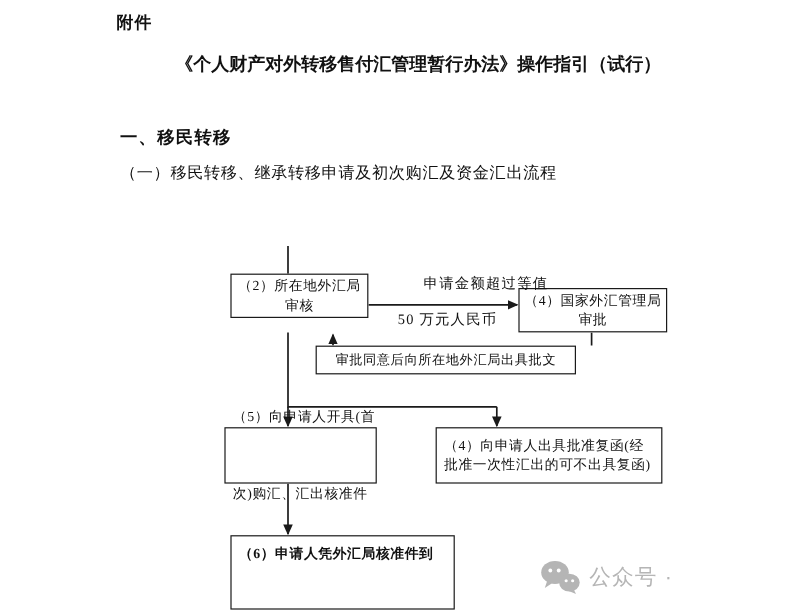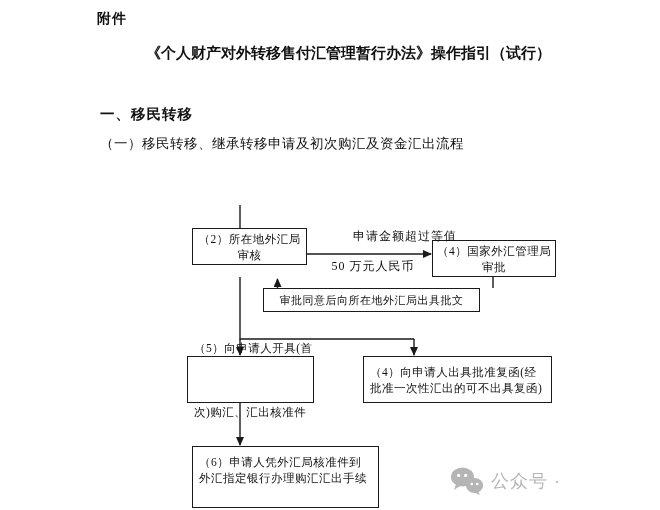--- a/index.html
+++ b/index.html
@@ -35,21 +35,21 @@
   .fbox .ln{white-space:nowrap;}
   .center{text-align:center;}
   .leftpad{padding-left:6px;padding-right:4px;}
 
   #box-step1{left:193px;top:168px;width:114px;height:37px;}
   #box-step2{left:192px;top:228px;width:115px;height:37px;}
   #box-step3{left:432px;top:240px;width:124px;height:37px;}
   #box-note {left:263px;top:288px;width:217px;height:24px;font-size:11px;}
   #box-step5{left:187px;top:356px;width:127px;height:47px;justify-content:center;gap:48px;}
   #box-step4{left:323px;top:356px;width:189px;height:47px;margin-left:40px;}
-  #box-step6{left:192px;top:446px;width:187px;height:62px;justify-content:flex-start;padding-top:7px;}
+  #box-step6{left:192px;top:446px;width:187px;height:62px;justify-content:flex-start;padding-top:7px;font-weight:bold;}
 
   .edge-label{
     position:absolute;font-size:12px;letter-spacing:1px;white-space:nowrap;
     text-align:center;width:120px;
   }
   #edge-label-1{left:313px;top:228px;margin-left:32px;}
   #edge-label-2{left:313px;top:258px;}
 
   #connectors{position:absolute;left:0;top:0;}
 
@@ -115,21 +115,20 @@
     <div class="ln">次)购汇、汇出核准件</div>
   </div>
 
   <div id="box-step4" class="fbox leftpad">
     <div class="ln">（4）向申请人出具批准复函(经</div>
     <div class="ln">批准一次性汇出的可不出具复函)</div>
   </div>
 
   <div id="box-step6" class="fbox leftpad">
     <div class="ln">（6）申请人凭外汇局核准件到</div>
-    <div class="ln">外汇指定银行办理购汇汇出手续</div>
   </div>
 
   <div id="edge-label-1" class="edge-label">申请金额超过等值</div>
   <div id="edge-label-2" class="edge-label">50 万元人民币</div>
 
   <div id="watermark">
     <svg width="34" height="30" viewBox="0 0 34 30">
       <g fill="#b5b5b5">
         <ellipse cx="12.5" cy="11" rx="11.5" ry="9.6"></ellipse>
         <path d="M6,18 L4,24 L10,20 Z"></path>

